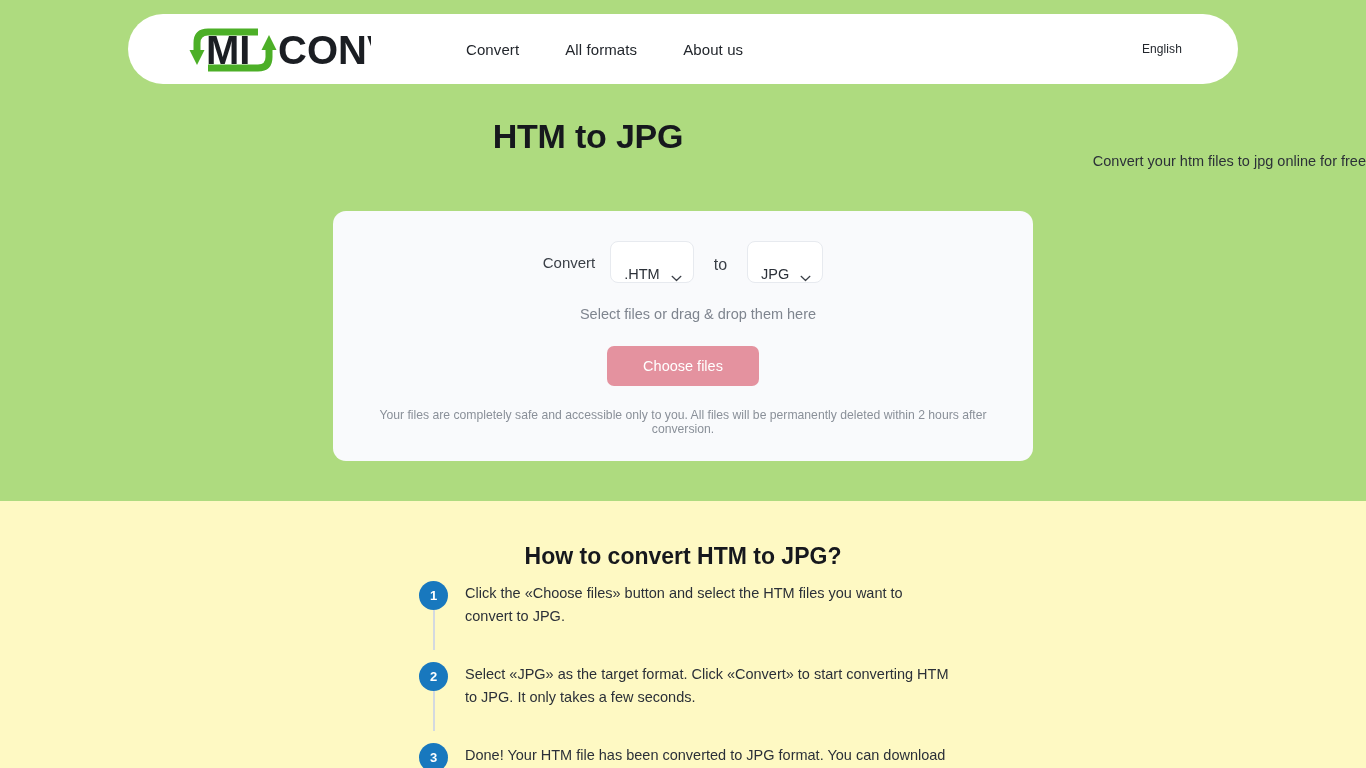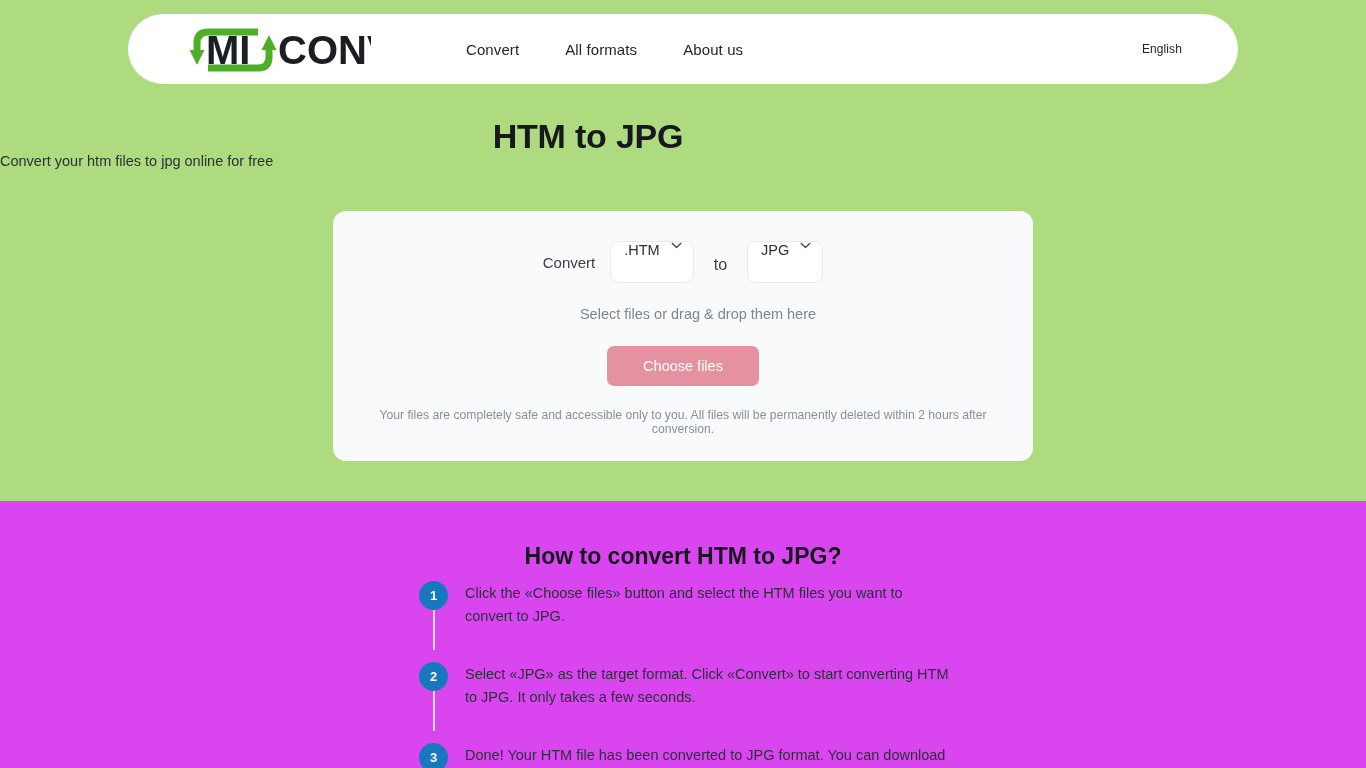--- a/index.html
+++ b/index.html
@@ -5,21 +5,21 @@
   * { margin:0; padding:0; box-sizing:border-box; }
   html, body {
     width:1366px; height:768px;
     overflow:hidden;
     font-family:"Liberation Sans", sans-serif;
     background:#f8f9fb;
   }
   #page {
     position:relative;
     width:1366px; height:768px;
-    background:#d946ef;
+    background:#fef9c3;
   }
 
   
   .hero-band {
     position:absolute; left:0; top:0;
     width:1366px; height:501px;
     background:#aedb7f;
   }
 
   
@@ -72,21 +72,21 @@
     width:1176px;
     text-align:center;
     font-size:34px;
     font-weight:bold;
     color:#16181d;
     letter-spacing:-0.2px;
   }
   .hero-sub {
     position:absolute; left:0; top:153px;
     width:1366px;
-    text-align:left;
+    text-align:right;
     font-size:14.5px;
     color:#2c3138;
   }
 
   
   .conv-card {
     position:absolute; left:333px; top:211px;
     width:700px; height:250px;
     background:#f9fafc;
     border-radius:13px;
@@ -102,21 +102,21 @@
     color:#3a3f47;
     margin-right:15px;
   }
   .sel {
     position:relative;
     min-width:73px;
     height:42px;
     background:#ffffff;
     border:1px solid #e7eaef;
     border-radius:8px;
-    display:flex; align-items:flex-start;
+    display:flex; align-items:flex-end;
     padding:0 11px 0 13px;
     cursor:pointer;
   }
   .sel-val {
     font-size:14.5px;
     color:#2b3038;
     margin-right:11px;
   }
   .chev {
     width:11px; height:7px;

